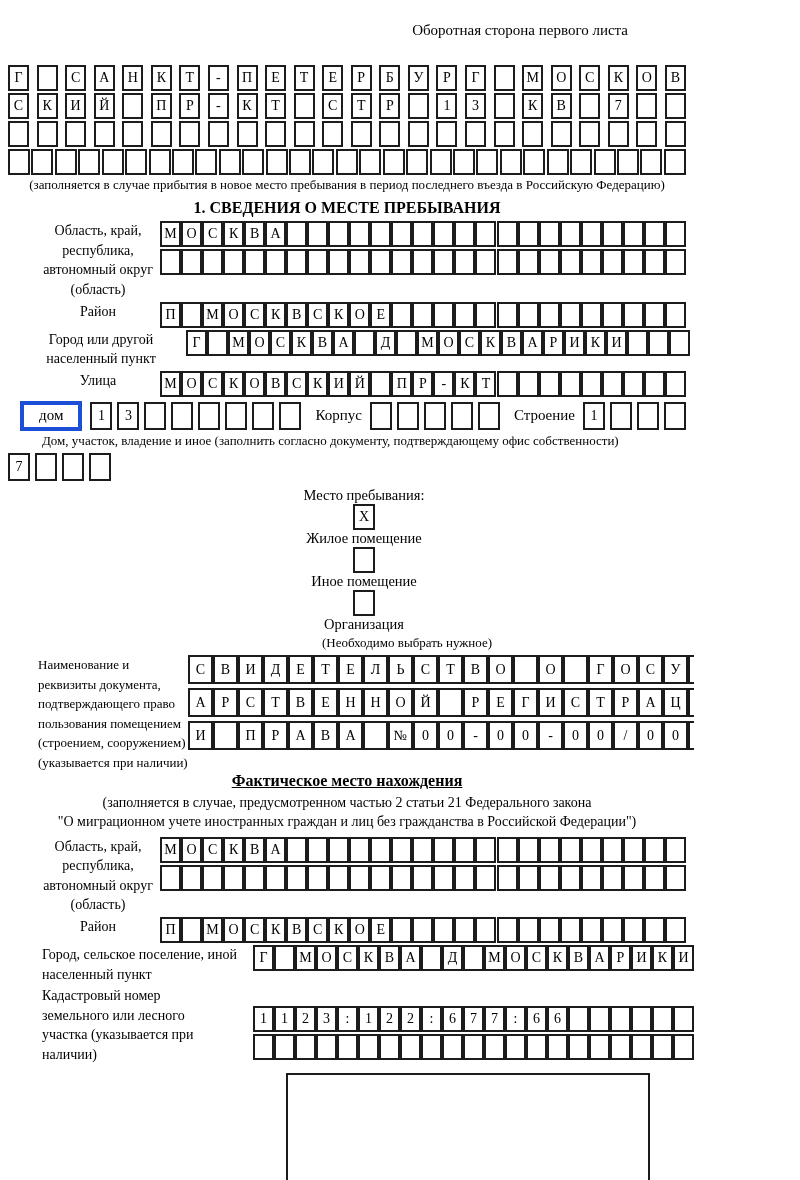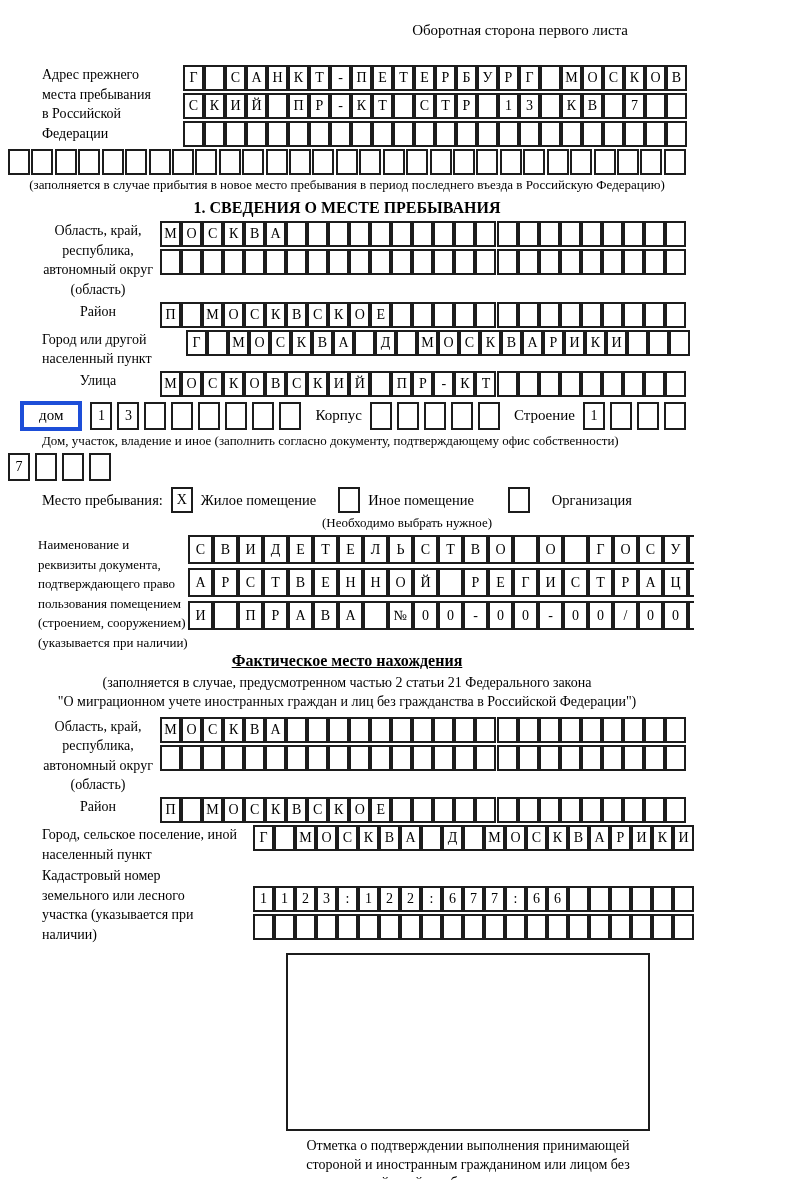--- a/index.html
+++ b/index.html
@@ -6,21 +6,21 @@
   body{width:800px;font-family:"Liberation Serif", serif;}
   .page{width:694px;height:1180px;box-sizing:border-box;padding:8px 8px 0 8px;overflow:hidden;background:#fff;}
 
   .header-note{ text-align:right; padding:14px 58px 0 0; font-size:15px; }
 
   .frow{ display:flex; align-items:flex-start; }
   .lbl{ box-sizing:border-box; padding-left:34px; font-size:14px; line-height:1.4; flex:none; }
   .lbl .inner{ display:block; }
   .wA{ width:175px; } .wA .inner{ width:118px; }
   .wB{ width:152px; } .wB .inner{ width:112px;text-align:center; }
-  .wC{ width:178px; } .wC .inner{ width:118px; }
+  .wC{ width:178px; } .wC .inner{ width:118px;text-align:center; }
   .wD{ width:245px; } .wD .inner{ width:205px; }
   .wD2{ width:245px; } .wD2 .inner{ width:152px; }
   .wE{ width:180px; padding-left:30px; font-size:13px; line-height:1.5; } .wE .inner{ width:150px; }
 
   .rows{ flex:1; display:flex; flex-direction:column; gap:2px; }
   .cells{ display:flex; justify-content:space-between; width:100%; }
   .cell{ flex:none; width:21px; height:26px; border:2px solid #1c1c1c; box-sizing:border-box;
          display:flex; align-items:center; justify-content:center; font-size:14px; background:#fff; }
   .cells-gap{ display:flex; gap:5px; }
   .cells-gap .cell{ width:22px; height:28px; }
@@ -34,21 +34,21 @@
 
   h2,h3{ text-align:center; font-size:16px; font-weight:bold; margin:6px 0 4px 0; }
 
   .named-box{ border:4px solid #1d4ed8; box-sizing:border-box; height:30px;
               display:flex; align-items:center; justify-content:center; font-size:15px; background:#fff; }
   .house-row{ display:flex; align-items:center; margin:4px 0 2px 0; }
   .dom-box{ width:178px; margin:0 8px 0 12px; }
   .kv-box{ width:200px; margin:0 9px 0 25px; height:32px; }
   .inline-lbl{ font-size:15px; padding:0 8px 0 14px; }
 
-  .stay-row{ display:flex; align-items:center; margin-top:6px; font-size:14.5px; }
+  .stay-row{ display:flex; align-items:center; margin-top:6px; font-size:14.5px;flex-direction:column; }
   .stay-row .gap-s{ width:8px;} .stay-row .gap-m{ width:22px;} .stay-row .gap-l{ width:34px;}
   .checkbox{ width:22px; height:26px; border:2px solid #1c1c1c; box-sizing:border-box;
              display:flex; align-items:center; justify-content:center; font-size:14px; }
   .choose-note{ text-align:center; padding-left:120px; margin-top:2px; }
 
   .fact-note{ font-size:14px; text-align:center; line-height:1.3; }
 
   .cad-rows{ margin-top:20px; }
 
   .stamp-wrap{ width:380px; margin:8px 28px 0 auto; }
@@ -58,23 +58,20 @@
   .mt2{margin-top:2px;} .mt4{margin-top:4px;} .mt6{margin-top:6px;} .mt16{margin-top:0;text-decoration:underline;} .mt26{margin-top:26px;}
 </style>
 </head>
 <body>
 
 <div class="page">
 
   <div class="header-note">Оборотная сторона первого листа</div>
 
   <div class="frow mt26">
-    <div class="lbl wA">
-        <span class="inner">Адрес прежнего места пребывания в Российской Федерации</span>
-      </div>
     <div class="rows">
       <div class="cells">
           <span class="cell">Г</span>
           <span class="cell"></span>
           <span class="cell">С</span>
           <span class="cell">А</span>
           <span class="cell">Н</span>
           <span class="cell">К</span>
           <span class="cell">Т</span>
           <span class="cell">-</span>

